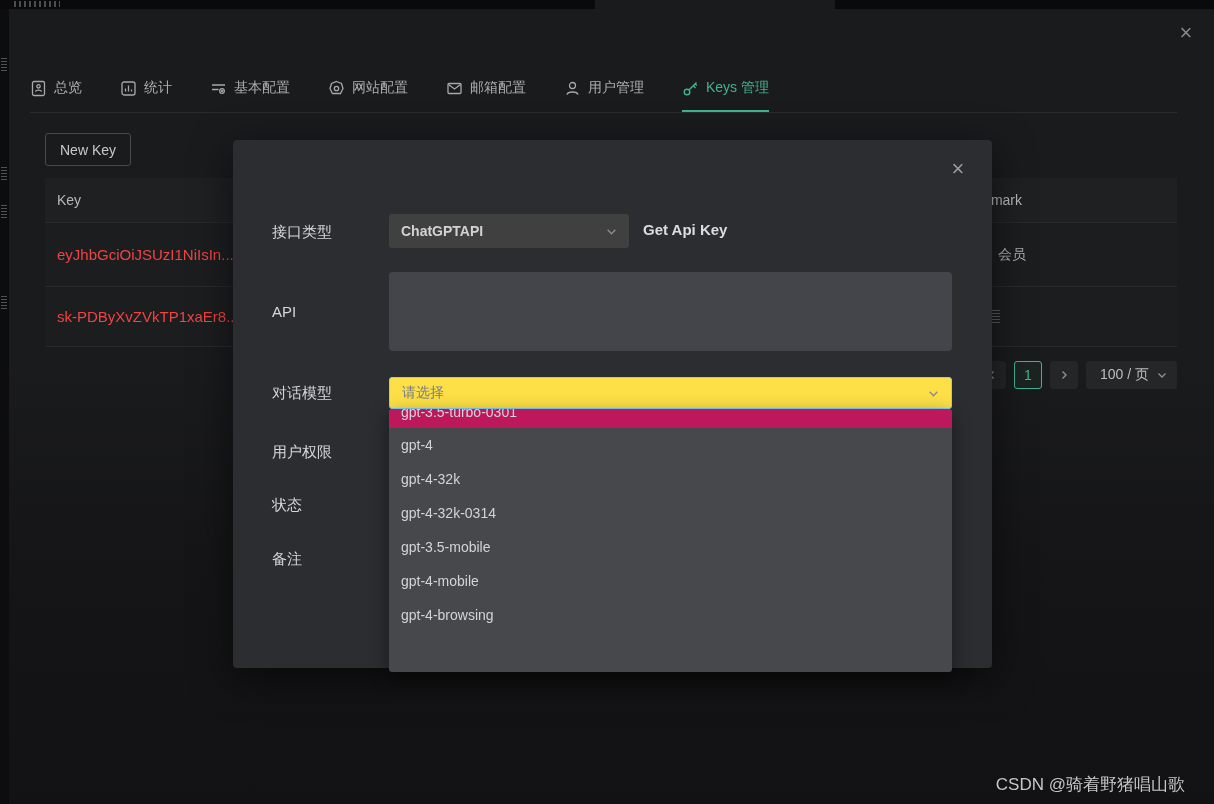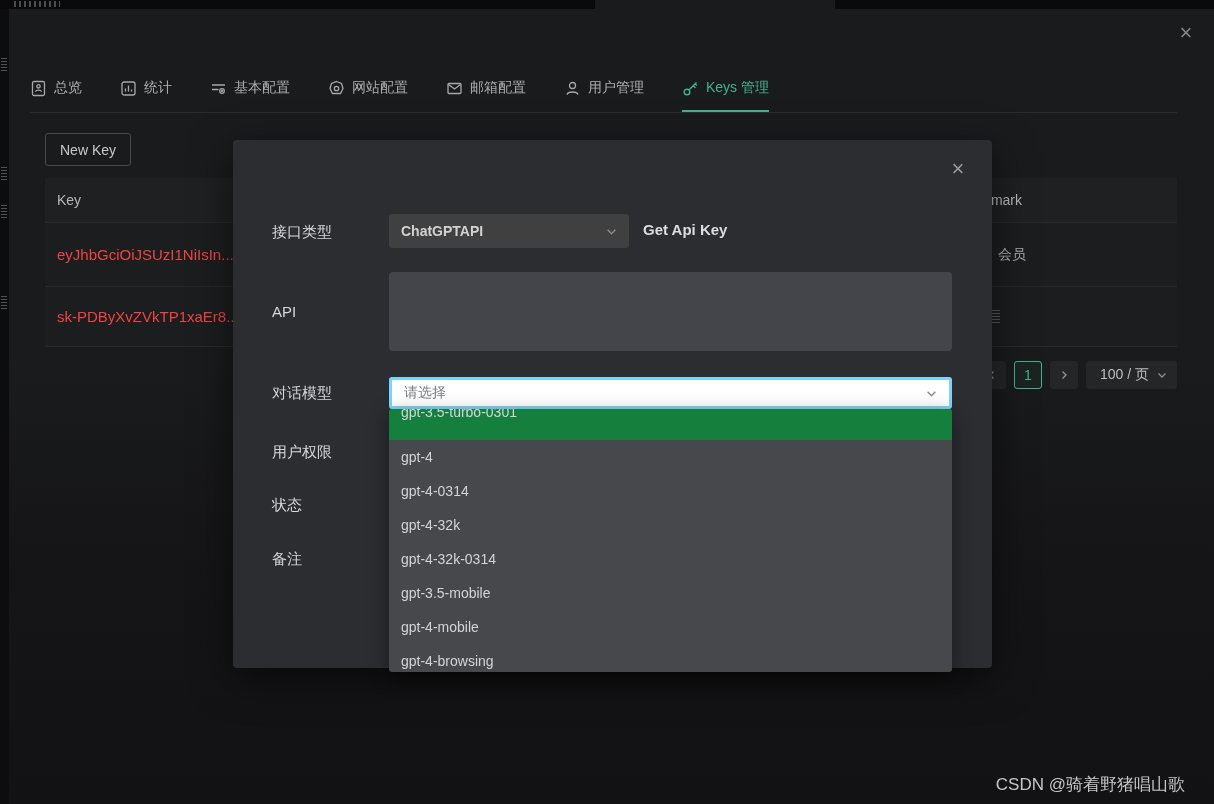--- a/index.html
+++ b/index.html
@@ -54,29 +54,29 @@
            box-shadow:0 10px 40px rgba(0,0,0,.55); z-index:10; }
   .modal-close { position:absolute; left:712px; top:16px; width:26px; height:26px; color:#9a9b9f; font-size:22px;
                  line-height:26px; text-align:center; cursor:pointer; }
   .f-label { position:absolute; left:39px; color:#d6d6d8; font-size:15px; }
   .sel { position:absolute; background:#404040; border-radius:3px; display:flex; align-items:center; cursor:pointer; }
   .sel-if { left:156px; top:74px; width:240px; height:34px; }
   .sel-if .val { margin-left:12px; color:#d2d2d4; font-size:14px; font-weight:700; flex:1; }
   .get-key { position:absolute; left:410px; top:81px; color:#dddddf; font-size:15px; font-weight:700; cursor:pointer; }
   .api-box { position:absolute; left:156px; top:132px; width:563px; height:79px; background:#43454a; border:none;
              border-radius:4px; resize:none; }
-  .sel-model { left:156px; top:237px; width:563px; height:32px; background:#ffffff; border:3px solid #7dd3fc; }
+  .sel-model { left:156px; top:237px; width:563px; height:32px; background:#fde047; border:1px solid #7dd3fc; }
   .sel-model .ph { margin-left:12px; color:#7a7d80; font-size:14px; flex:1; }
   .chev { margin-right:12px; flex:none; }
 
   
   .dropdown { position:absolute; left:389px; top:409px; width:563px; height:263px; background:#46484c; border-radius:3px;
               box-shadow:0 6px 20px rgba(0,0,0,.45); z-index:12; overflow:hidden; padding-bottom:6px; }
   .opt { height:34px; line-height:34px; padding-left:12px; color:#d4d4d6; font-size:14px; cursor:pointer; }
-  .opt-partial { height:31px; overflow:hidden; background:#15803d; cursor:pointer; }
+  .opt-partial { height:19px; overflow:hidden; background:#be185d; cursor:pointer; }
   .opt-partial span { display:block; margin-top:-14px; padding-left:12px; color:#d4d4d6; font-size:14px; line-height:34px; }
 
   .watermark { position:absolute; right:29px; top:773px; color:#c6c6c8; font-size:17px; z-index:20; }
 </style>
 </head>
 <body>
 
 <div class="screen">
 
   <div class="top-strip">
@@ -209,21 +209,20 @@
     <span class="f-label" style="top:303px;">用户权限</span>
     <span class="f-label" style="top:356px;">状态</span>
     <span class="f-label" style="top:410px;">备注</span>
   </div>
 
   <div class="dropdown">
     <div class="opt-partial">
         <span>gpt-3.5-turbo-0301</span>
       </div>
     <div class="opt">gpt-4</div>
-    <div class="opt">gpt-4-0314</div>
     <div class="opt">gpt-4-32k</div>
     <div class="opt">gpt-4-32k-0314</div>
     <div class="opt">gpt-3.5-mobile</div>
     <div class="opt">gpt-4-mobile</div>
     <div class="opt">gpt-4-browsing</div>
   </div>
 
   <div class="watermark">CSDN @骑着野猪唱山歌</div>
 </div>
 

